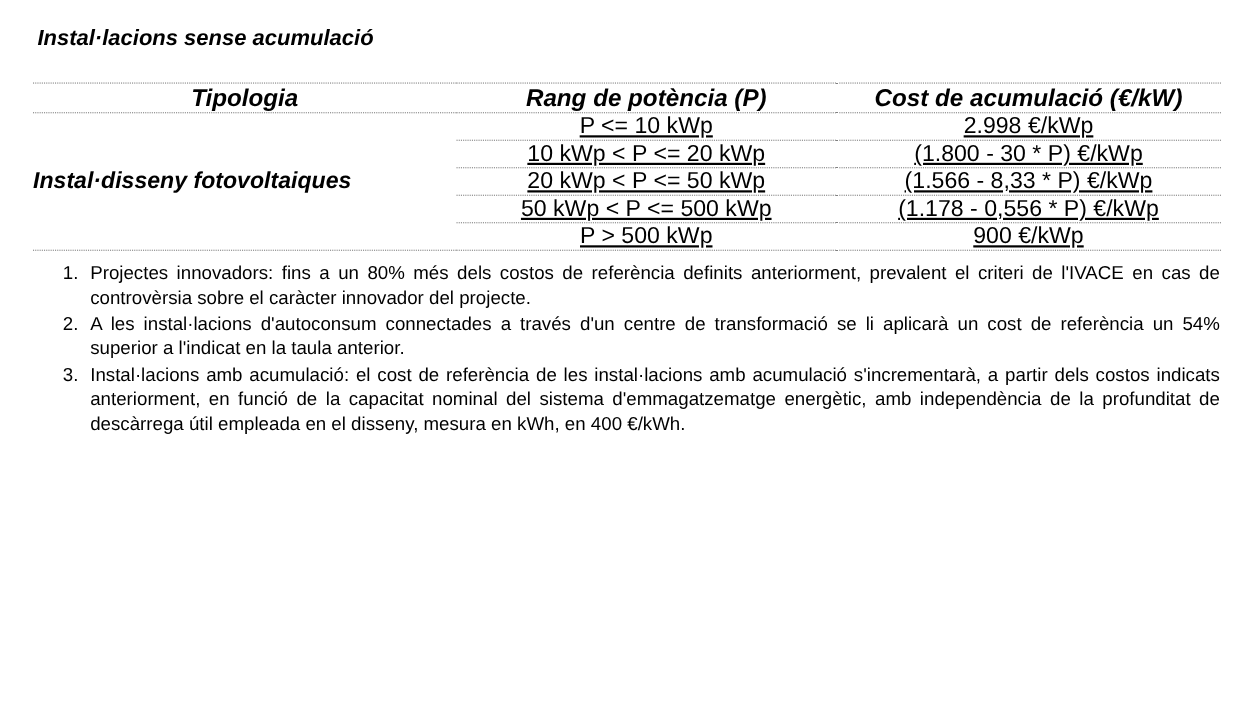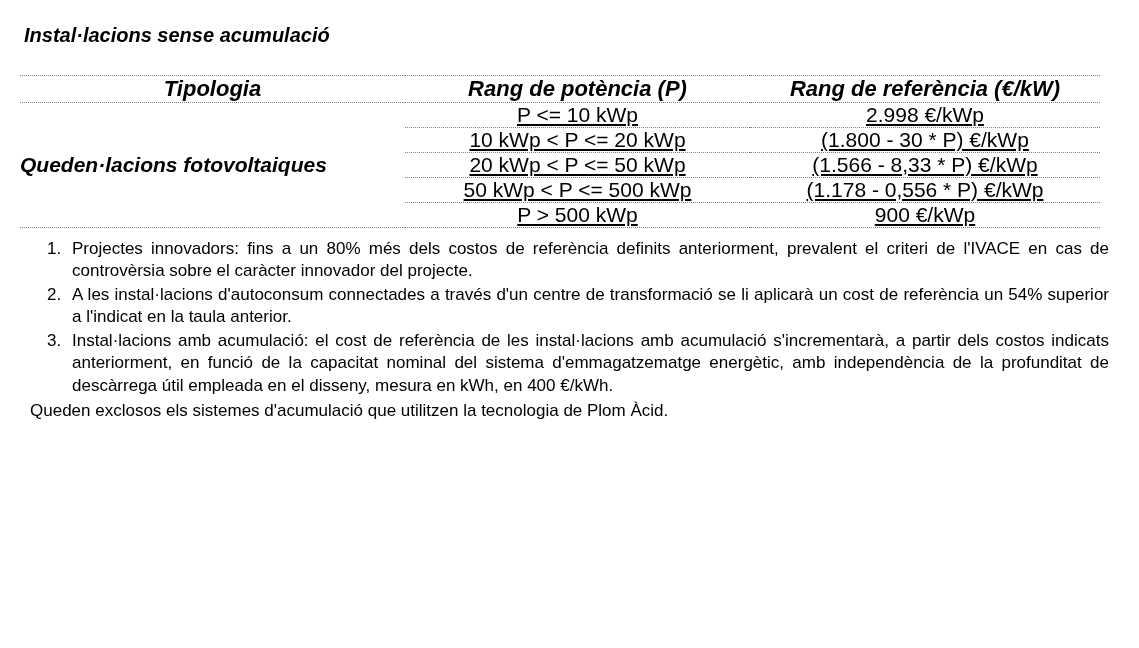--- a/index.html
+++ b/index.html
@@ -12,21 +12,21 @@
     height: 648px;
     font-family: "Liberation Sans", sans-serif;
     color: #000000;
     overflow: hidden;
   }
   .page {
     position: relative;
     width: 1139px;
     height: 648px;
     box-sizing: border-box;
-    padding: 18px 30px 0 20px;
+    padding: 18px 30px 0 30px;
   }
   .doc-title {
     font-size: 20px;
     font-weight: bold;
     font-style: italic;
     margin: 6px 0 0 4px;
   }
 
   table.cost-table {
     width: 1080px;
@@ -113,26 +113,26 @@
   <table class="cost-table">
     <colgroup>
       <col class="col-typology">
       <col class="col-range">
       <col class="col-cost">
     </colgroup>
     <thead>
       <tr class="hdr-row">
         <th class="col-typology">Tipologia</th>
         <th class="col-range">Rang de potència (P)</th>
-        <th class="col-cost">Rang de referència (€/kW)</th>
+        <th class="col-cost">Cost de acumulació (€/kW)</th>
       </tr>
     </thead>
     <tbody>
       <tr class="data-row">
-        <td class="typology-cell" rowspan="5">Queden·lacions fotovoltaiques</td>
+        <td class="typology-cell" rowspan="5">Instal·disseny fotovoltaiques</td>
         <td class="data-cell">P &lt;= 10 kWp</td>
         <td class="data-cell">2.998 €/kWp</td>
       </tr>
       <tr class="data-row">
         <td class="data-cell">10 kWp &lt; P &lt;= 20 kWp</td>
         <td class="data-cell">(1.800 - 30 * P) €/kWp</td>
       </tr>
       <tr class="data-row">
         <td class="data-cell">20 kWp &lt; P &lt;= 50 kWp</td>
         <td class="data-cell">(1.566 - 8,33 * P) €/kWp</td>
@@ -147,16 +147,15 @@
       </tr>
     </tbody>
   </table>
 
   <div class="notes">
     <ol class="notes-list">
       <li>Projectes innovadors: fins a un 80% més dels costos de referència definits anteriorment, prevalent el criteri de l'IVACE en cas de controvèrsia sobre el caràcter innovador del projecte.</li>
       <li>A les instal·lacions d'autoconsum connectades a través d'un centre de transformació se li aplicarà un cost de referència un 54% superior a l'indicat en la taula anterior.</li>
       <li>Instal·lacions amb acumulació: el cost de referència de les instal·lacions amb acumulació s'incrementarà, a partir dels costos indicats anteriorment, en funció de la capacitat nominal del sistema d'emmagatzematge energètic, amb independència de la profunditat de descàrrega útil empleada en el disseny, mesura en kWh, en 400 €/kWh.</li>
     </ol>
-    <div class="closing-line">Queden exclosos els sistemes d'acumulació que utilitzen la tecnologia de Plom Àcid.</div>
   </div>
 
 </div>
 
 </body></html>

